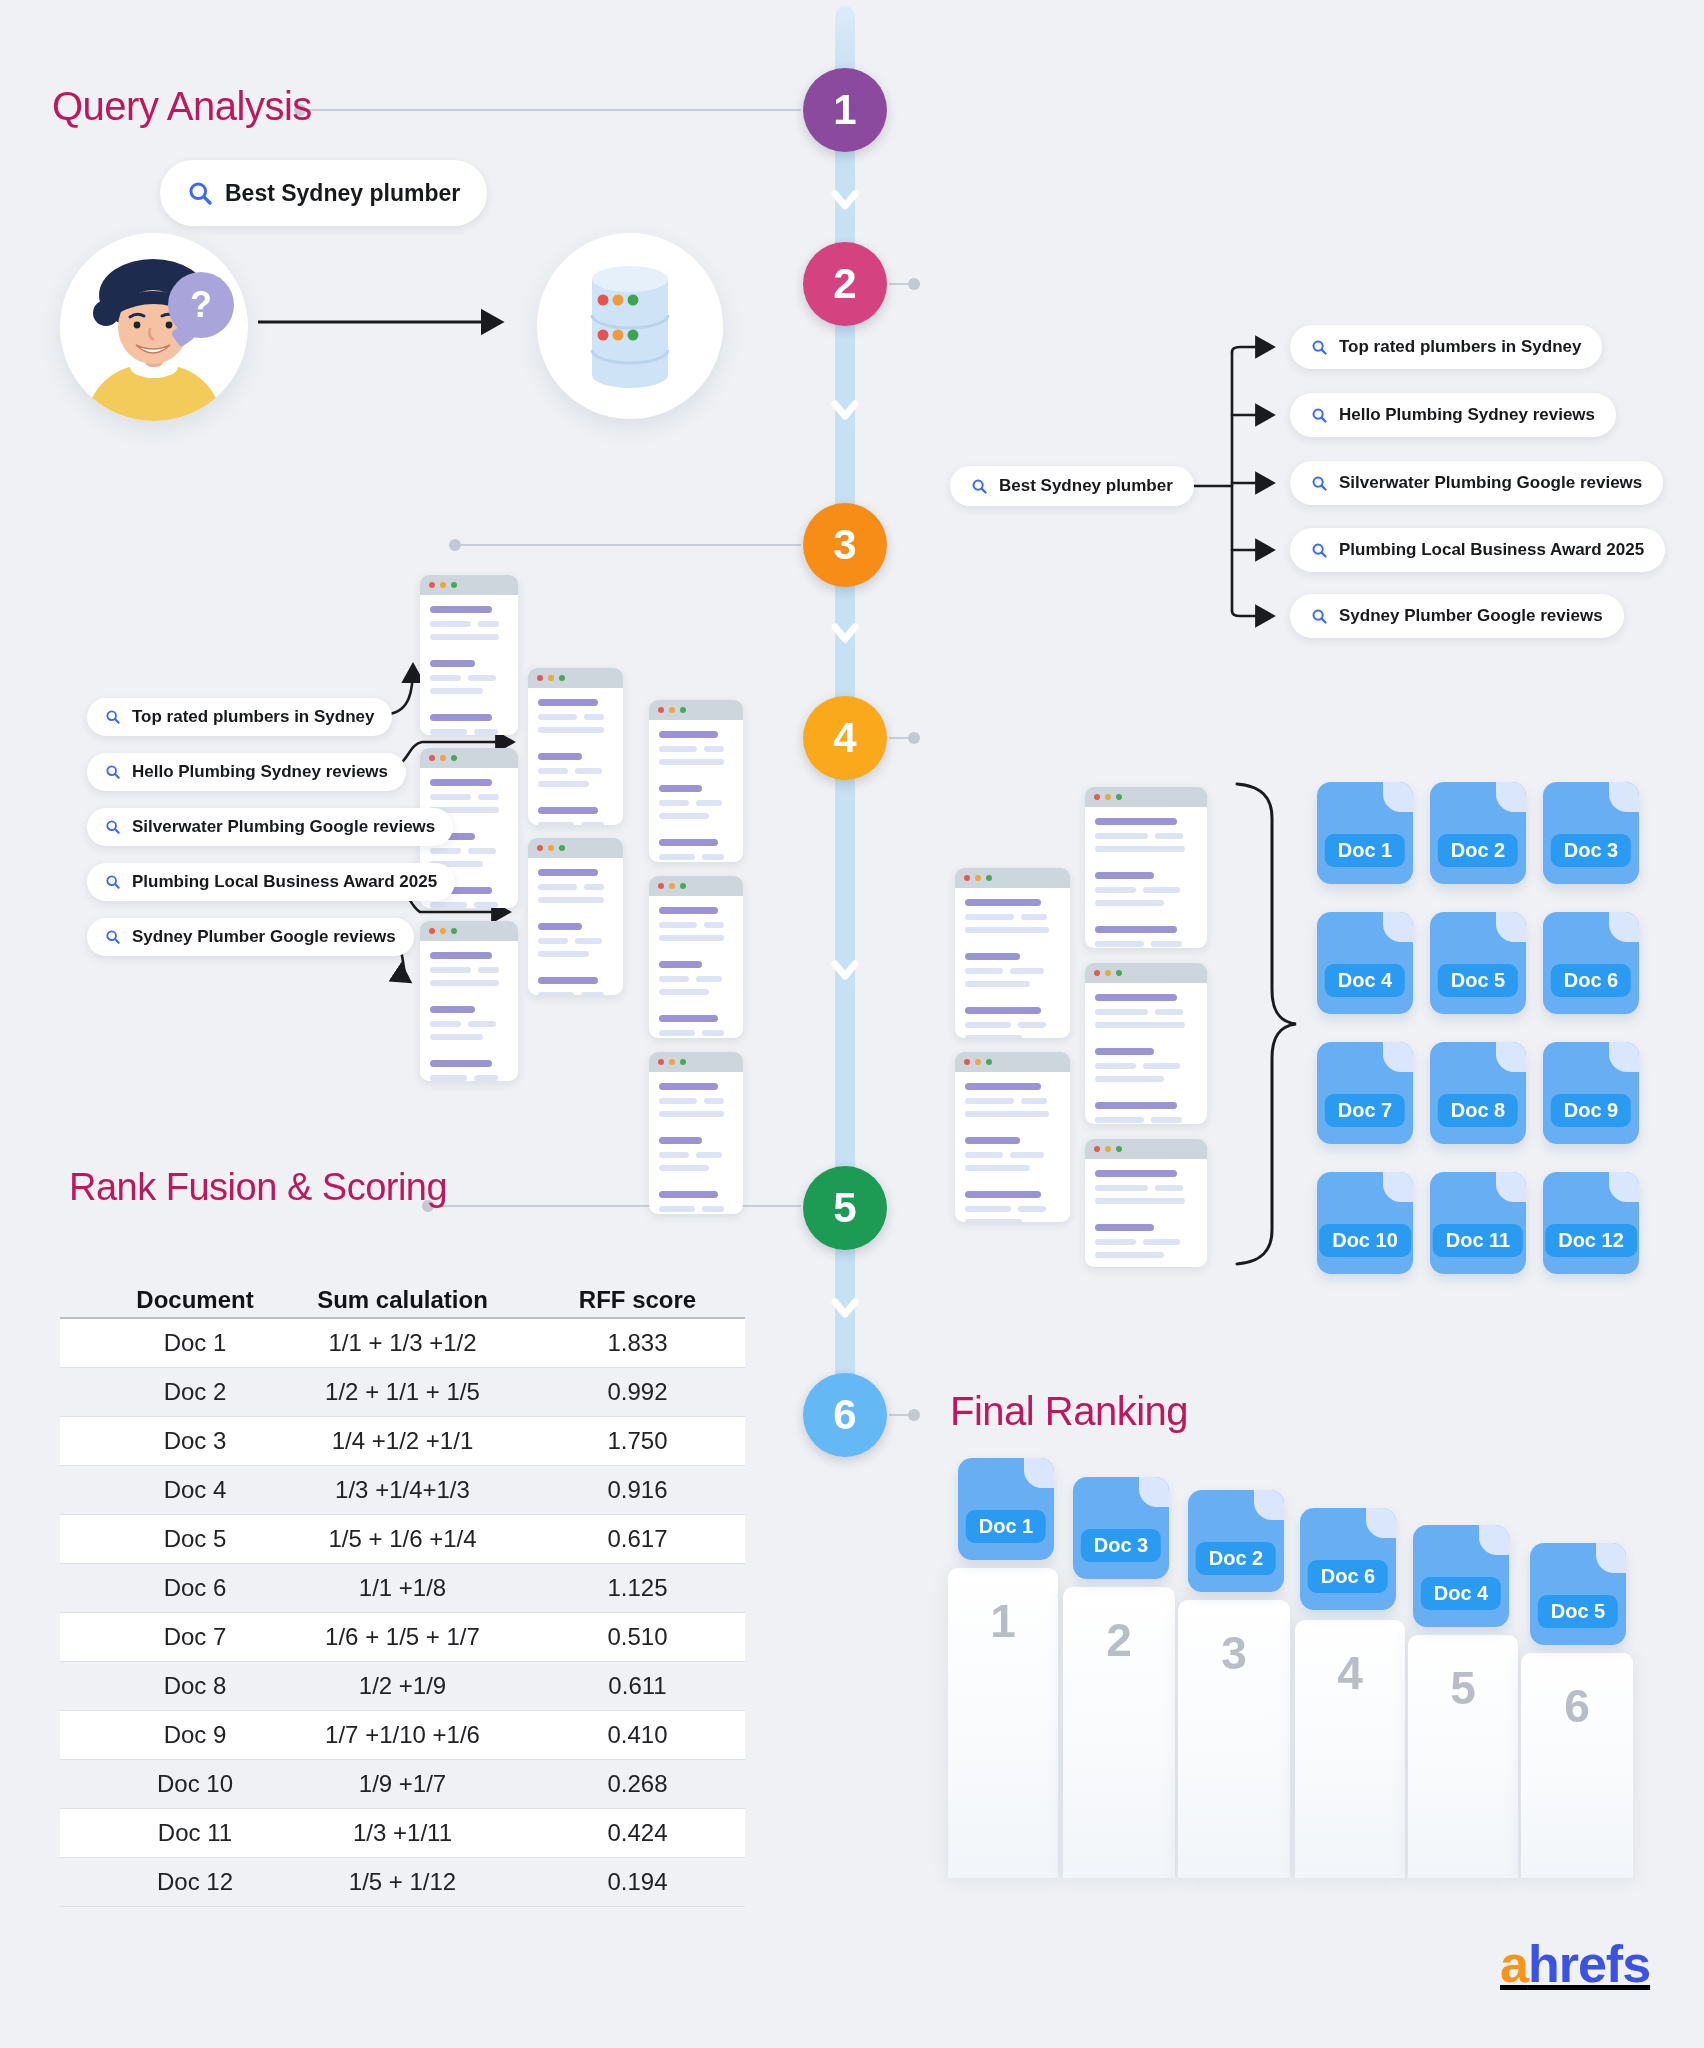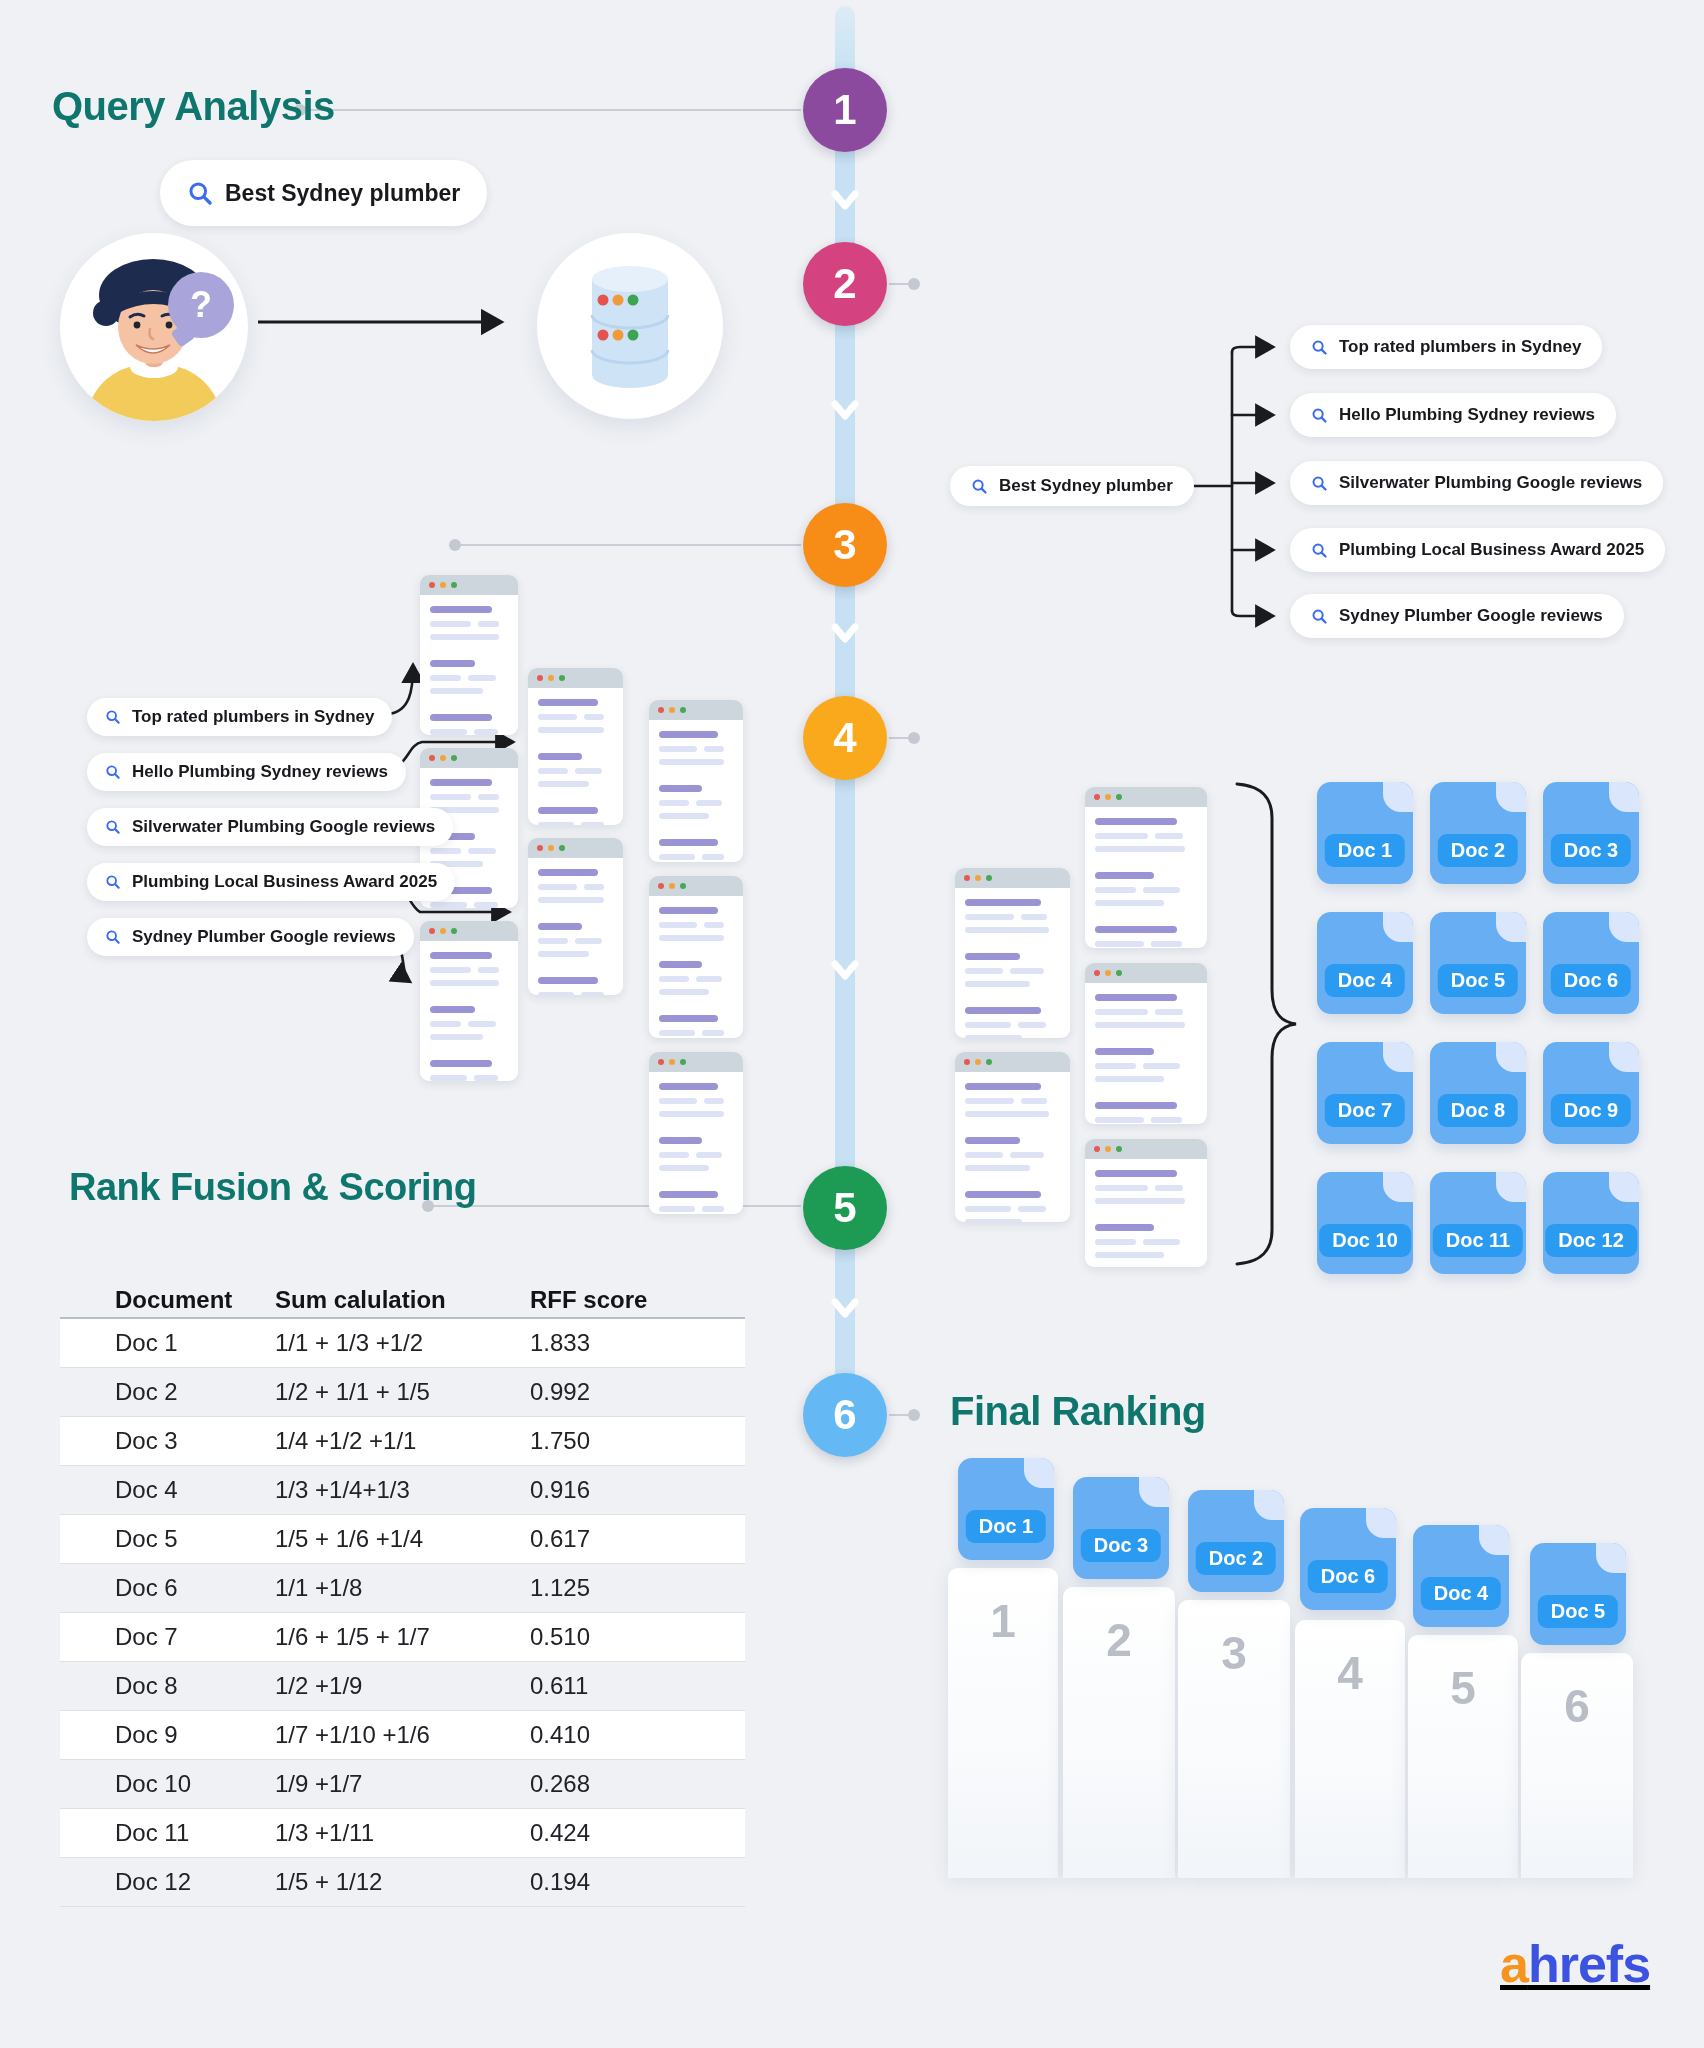--- a/index.html
+++ b/index.html
@@ -15,21 +15,21 @@
   .step { position:absolute; width:84px; height:84px; border-radius:50%; display:flex; align-items:center; justify-content:center;
     color:#fff; font-size:42px; font-weight:700; box-shadow:0 4px 12px rgba(20,30,60,.18); z-index:6; }
   .s1 { left:803px; top:68px;  background:#8C4A9E; }
   .s2 { left:803px; top:242px; background:#D4437F; }
   .s3 { left:803px; top:503px; background:#F78C17; }
   .s4 { left:803px; top:696px; background:#FBA91C; }
   .s5 { left:803px; top:1166px;background:#1D9A53; }
   .s6 { left:803px; top:1373px;background:#64B8F4; }
 
   
-  .sec-title { position:absolute; font-size:40px; font-weight:700; color:#0f766e; letter-spacing:-.5px; white-space:nowrap; z-index:5; }
+  .sec-title { position:absolute; font-size:40px; font-weight:400; color:#be185d; letter-spacing:-.5px; white-space:nowrap; z-index:5; }
   .t1 { left:52px;  top:84px; }
   .t2 { left:935px; top:258px; }
   .t3 { left:95px;  top:519px; }
   .t4 { left:940px; top:712px; }
   .t5 { left:69px;  top:1164px; font-size:38px; line-height:46px; white-space:normal; width:520px; }
   .t6 { left:950px; top:1389px; }
 
   
   .pill { position:absolute; display:inline-flex; align-items:center; gap:11px; background:#fff; border-radius:999px;
     box-shadow:0 3px 10px rgba(25,35,65,.09); white-space:nowrap; color:#17191d; font-weight:700; z-index:6; }
@@ -65,21 +65,21 @@
   .doc-fold { position:absolute; top:0; right:0; width:30px; height:30px; background:#D9E6FC; border-radius:0 14px 0 18px; }
   .doc-label { position:absolute; left:50%; transform:translateX(-50%); top:52px; background:#2B9BF2; color:#fff;
     font-size:20px; font-weight:700; padding:5px 13px; border-radius:9px; white-space:nowrap; }
 
   
   .pedestal { position:absolute; background:linear-gradient(180deg,#ffffff 0,#f8fafc 60%,#f2f5f9 100%);
     border-radius:10px 10px 0 0; box-shadow:0 2px 18px rgba(60,80,130,.10); display:flex; justify-content:center; z-index:5; }
   .ped-num { margin-top:26px; font-size:46px; font-weight:800; color:#B8BDC6; }
 
   
-  .rrf { position:absolute; left:60px; top:1283px; width:685px; z-index:5; }
+  .rrf { position:absolute; left:60px; top:1283px; width:685px; z-index:5;text-align:center; }
   .rrf-head { display:flex; height:34px; align-items:center; font-size:24px; font-weight:700; color:#131417;
     border-bottom:2px solid #b8bcc3; }
   .rrf-row { display:flex; height:48px; align-items:center; font-size:24px; color:#202226; border-bottom:1px solid #dcdfe4; }
   .rrf-row.alt { background:#fff; }
   .c1 { width:215px; padding-left:55px; box-sizing:border-box; }
   .c2 { width:255px; }
   .c3 { flex:1; }
 
   
   .logo { position:absolute; left:1500px; top:1934px; font-size:52px; font-weight:800; letter-spacing:-1px; z-index:5;text-decoration:underline; }

